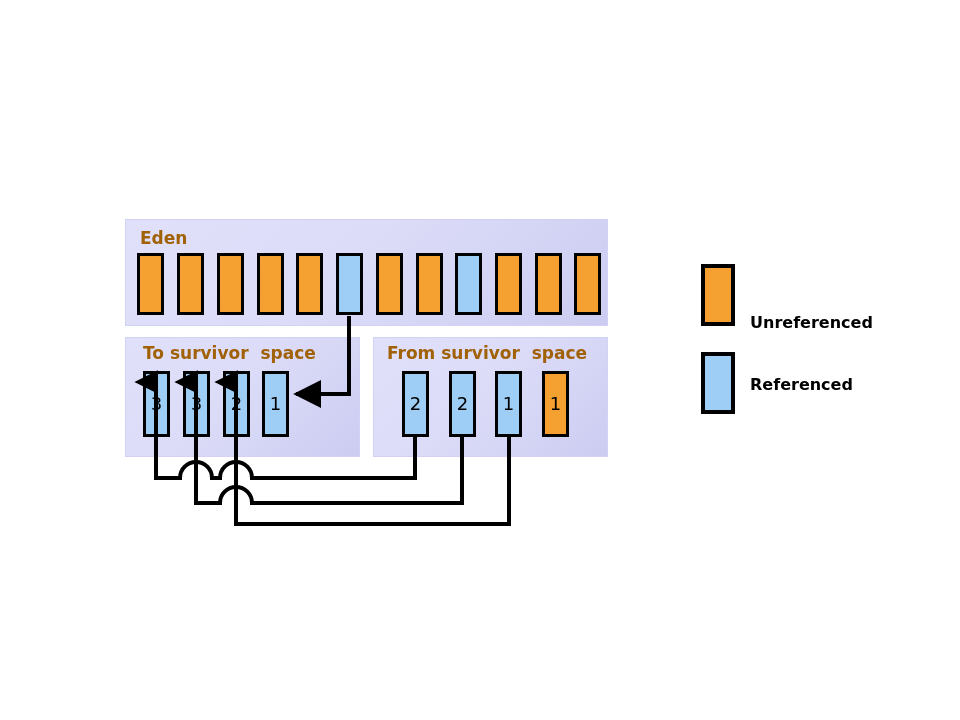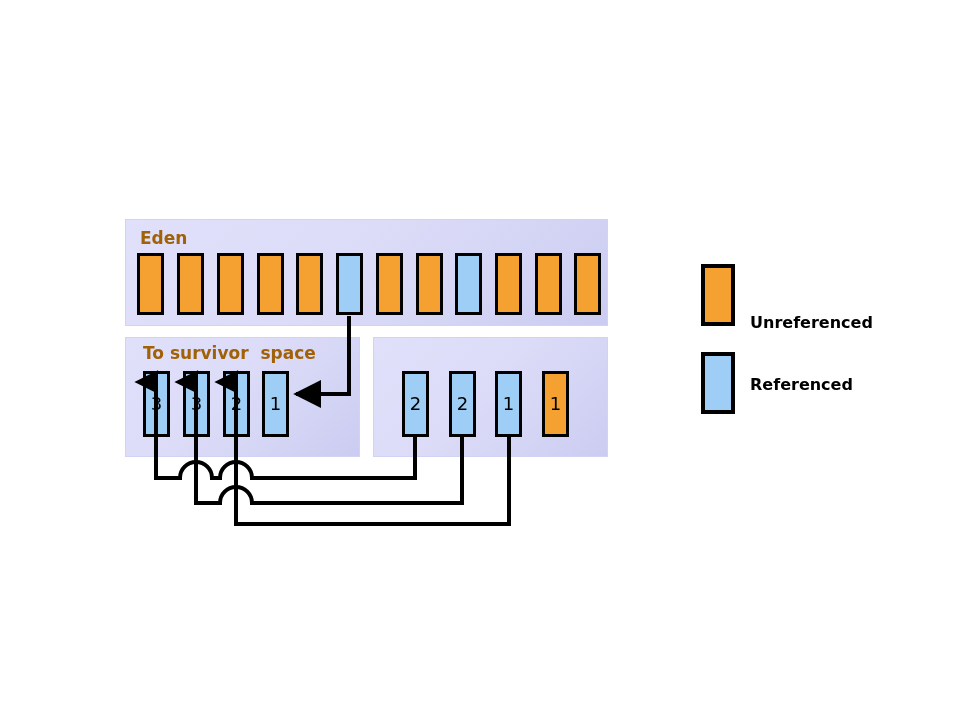--- a/index.html
+++ b/index.html
@@ -107,20 +107,21 @@
 
   <div class="panel" style="left:125px; top:337px; width:235px; height:120px;"></div>
   <div class="panel-label" style="left:143px; top:343px;">To survivor  space</div>
 
   <div class="cell ref" style="left:143px; top:371px; width:27px; height:66px;">3</div>
   <div class="cell ref" style="left:183px; top:371px; width:27px; height:66px;">3</div>
   <div class="cell ref" style="left:223px; top:371px; width:27px; height:66px;">2</div>
   <div class="cell ref" style="left:262px; top:371px; width:27px; height:66px;">1</div>
 
   <div class="panel" style="left:373px; top:337px; width:235px; height:120px;"></div>
+  <div class="panel-label" style="left:387px; top:343px;">From survivor  space</div>
 
   <div class="cell ref" style="left:402px; top:371px; width:27px; height:66px;">2</div>
   <div class="cell ref" style="left:449px; top:371px; width:27px; height:66px;">2</div>
   <div class="cell ref" style="left:495px; top:371px; width:27px; height:66px;">1</div>
   <div class="cell unref" style="left:542px; top:371px; width:27px; height:66px;">1</div>
 
   <div class="legend-swatch" style="left:701px; top:264px; background:#f5a132;"></div>
   <div class="legend-label" style="left:750px; top:297px;margin-top:16px;">Unreferenced</div>
 
   <div class="legend-swatch" style="left:701px; top:352px; background:#9ecdf5;"></div>

